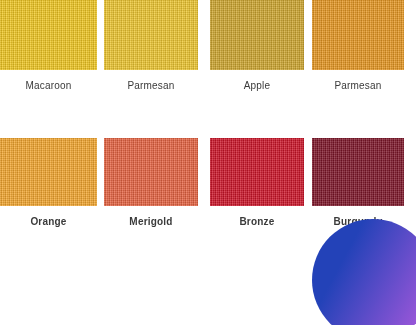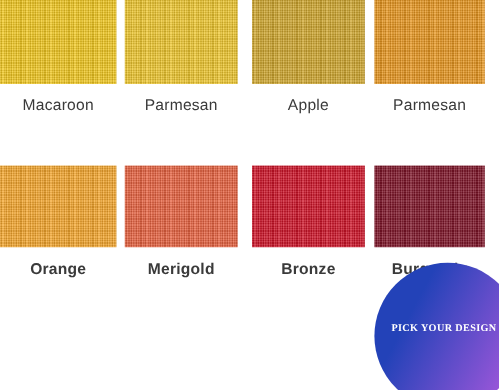--- a/index.html
+++ b/index.html
@@ -68,21 +68,21 @@
     opacity: 0.8;
     pointer-events: none;
   }
 
   .swatch-label {
     position: absolute;
     top: 80px;
     left: 0;
     width: 100%;
     text-align: center;
-    font-size: 13px;
+    font-size: 10px;
     color: #3a3a3a;
     letter-spacing: 0.2px;
     white-space: nowrap;
   }
 
   
   .row-2 .swatch-chip { height: 68px; }
   .row-2 .swatch-label { top: 78px; font-weight: bold; }
 
   
@@ -158,17 +158,16 @@
 
     <div class="swatch-cell" style="left:312px; width:92px;">
       <div class="swatch-chip" style="background-color: rgb(125, 18, 38);"></div>
       <div class="swatch-label">Burgundy</div>
     </div>
 
   </div>
 
   <div id="pick-color-badge" style="background: linear-gradient(118deg, rgb(35, 66, 184) 0%, rgb(35, 66, 184) 28%, rgb(180, 91, 224) 100%);">
     <div class="badge-text">
-      <div>PICK YOUR DESIGN</div>
     </div>
   </div>
 
 </div>
 
 </body></html>

